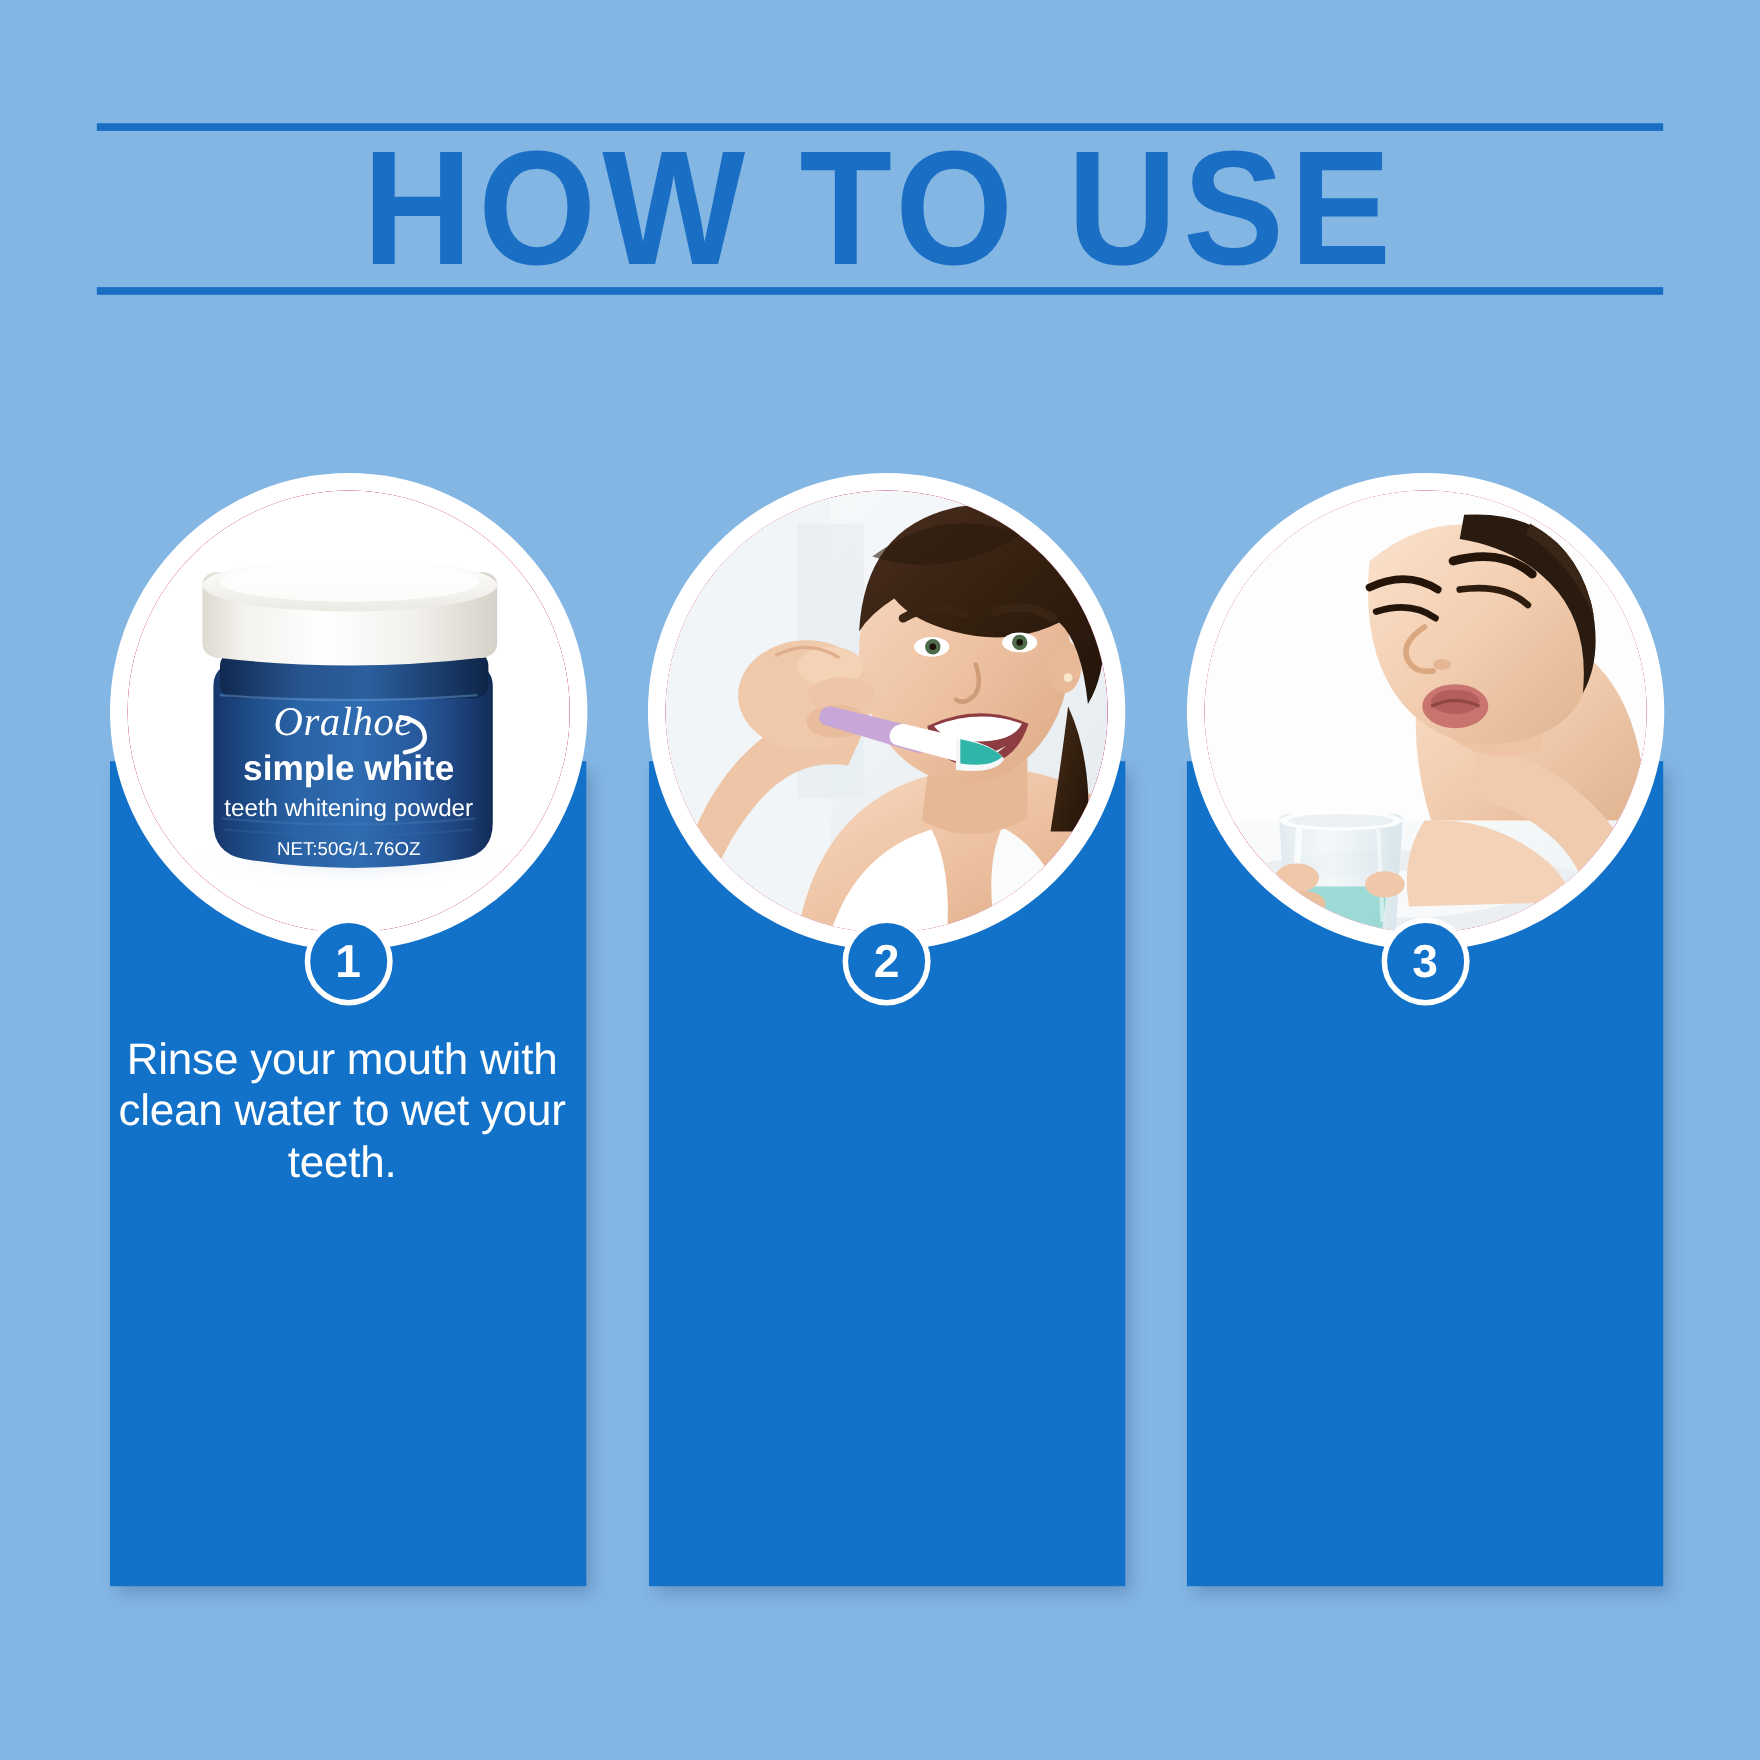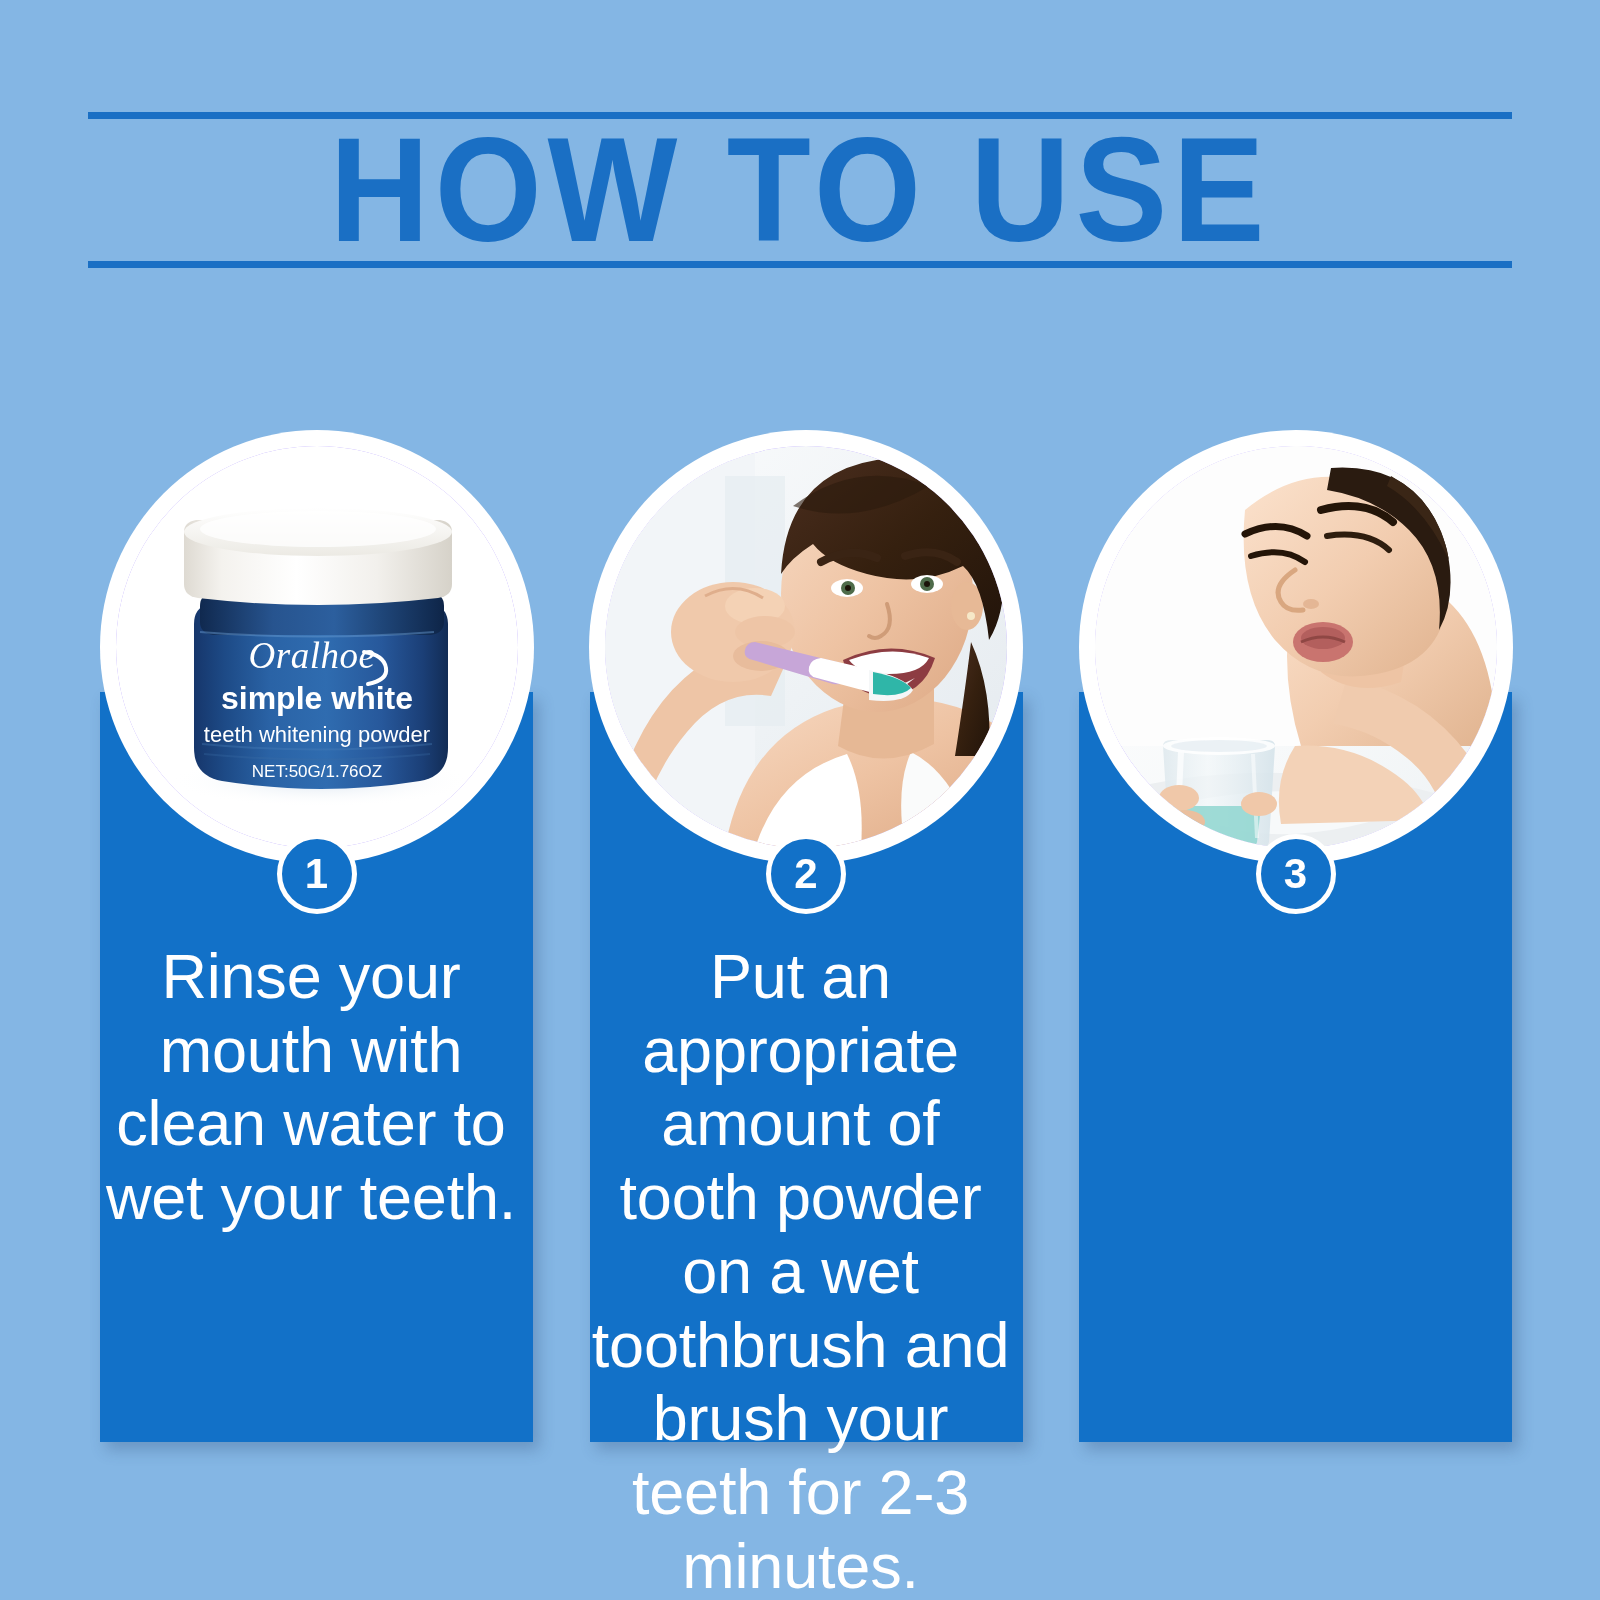--- a/index.html
+++ b/index.html
@@ -93,21 +93,21 @@
 
   .step-photo {
     position: absolute;
     left: 50%;
     top: 16px;
     transform: translateX(-50%);
     width: 402px;
     height: 402px;
     border-radius: 50%;
     overflow: hidden;
-    background: #c4b5fd;
+    background: #be185d;
     z-index: 3;
   }
 
   .photo-svg { display: block; width: 100%; height: 100%; }
 
   .step-badge {
     position: absolute;
     left: 50%;
     top: 404px;
     transform: translateX(-50%);
@@ -126,21 +126,21 @@
     line-height: 1;
   }
 
   .step-text {
     position: absolute;
     left: 1px;
     right: 12px;
     top: 510px;
     text-align: center;
     color: #ffffff;
-    font-size: 63px;
+    font-size: 40px;
     line-height: 1.17;
     font-weight: 300;
     letter-spacing: -0.2px;
   }
 </style>
 </head>
 <body>
 
 <div id="header">
   <div class="rule top"></div>
@@ -300,21 +300,20 @@
 
           <path d="M150 196 L232 216 q16 4 14 14 q-2 10 -18 8 L148 214 q-10 -2 -8 -10 q2 -8 10 -8 z" fill="#c7a6d8"></path>
           <path d="M216 212 L276 226 q14 4 12 14 q-2 10 -16 8 l-60 -16 q-10 -2 -8 -11 q2 -8 12 -9 z" fill="#ffffff"></path>
           <path d="M264 224 q34 6 44 20 q-8 14 -44 10 z" fill="#f5f7f8"></path>
           <path d="M268 226 q30 6 38 16 q-10 10 -38 6 z" fill="#2fb6a8"></path>
         </g>
       </svg>
     </div>
 
     <div class="step-badge">2</div>
-    <div class="step-text">Put an appropriate amount of tooth powder on a wet toothbrush and brush your teeth for 2-3 minutes.</div>
   </div>
 
   <div class="step">
     <div class="step-card"></div>
 
     <div class="step-circle-ring"></div>
 
     <div class="step-photo">
       <svg class="photo-svg" viewBox="0 0 402 402" aria-hidden="true">
         <defs>

